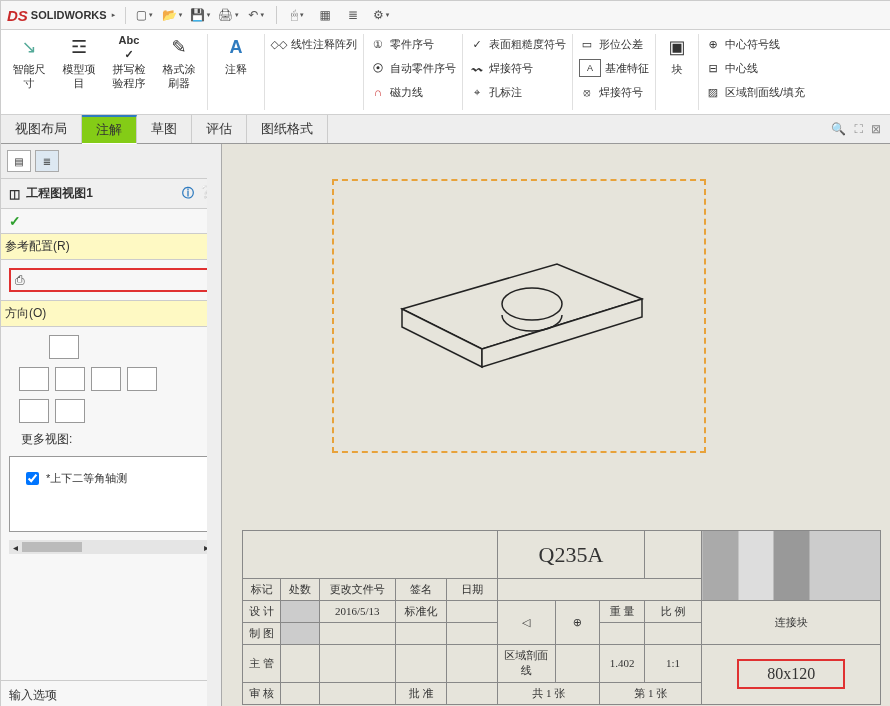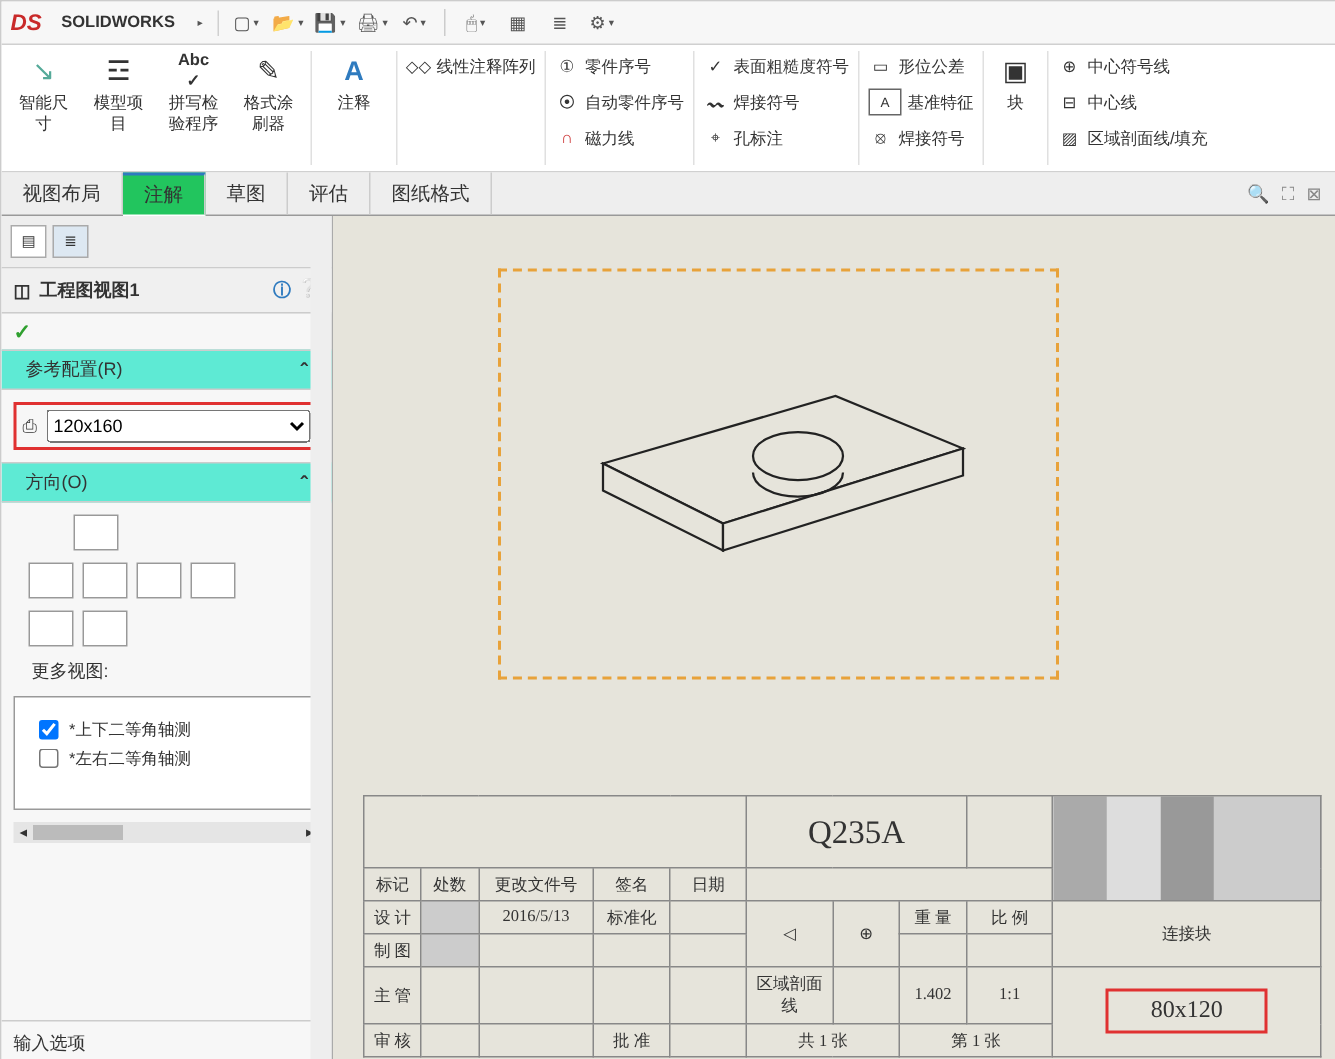--- a/index.html
+++ b/index.html
@@ -19,21 +19,21 @@
     display: flex;
     align-items: center;
     background: #f7f7f7;
     border-bottom: 1px solid #d0d0d0;
     padding: 0 6px;
     gap: 10px;
   }
   .logo-group {
     display: flex;
     align-items: center;
-    gap: 13px;
+    gap: 3px;
     border-right: 1px solid #d0d0d0;
     padding-right: 10px;
   }
   .logo {
     color: #c92a2a;
     font-weight: bold;
     font-size: 15px;
     font-style: italic;
   }
   .logo-text {
@@ -126,21 +126,21 @@
   }
   .tab {
     padding: 0 14px;
     display: flex;
     align-items: center;
     font-size: 13px;
     border-right: 1px solid #ccc;
     cursor: pointer;
   }
   .tab.active {
-    background: #22c55e;
+    background: #84cc16;
     border-top: 2px solid #2f7bbf;
     border-bottom: 1px solid #fff;
     margin-bottom: -1px;
     color: #333;
   }
   .tab-right {
     margin-left: auto;
     display: flex;
     align-items: center;
     gap: 8px;
@@ -194,24 +194,24 @@
     color: #2f7bbf;
     cursor: pointer;
   }
   .ok-mark {
     color: #2fa02f;
     padding: 4px 8px;
     font-size: 14px;
     font-weight: bold;
   }
   .side-section-head {
-    background: #5eead4;
+    background: #fef9c3;
     border-top: 1px solid #ccc;
     border-bottom: 1px solid #ccc;
-    padding: 4px 16px;
+    padding: 4px 4px;
     display: flex;
     align-items: center;
     justify-content: space-between;
     font-size: 12px;
   }
   .collapse {
     font-size: 14px;
     font-weight: bold;
     cursor: pointer;
   }
@@ -486,23 +486,20 @@
     </div>
     <div class="ok-mark">✓</div>
 
     <div class="side-section-head">
       <span>参考配置(R)</span>
       <span class="collapse">ˆ</span>
     </div>
     <div class="side-body">
       <div class="red-box">
         <span>⎙</span>
-        <select>
-          <option>120x160</option>
-        </select>
       </div>
     </div>
 
     <div class="side-section-head">
       <span>方向(O)</span>
       <span class="collapse">ˆ</span>
     </div>
     <div class="side-body">
       <div class="std-view-row" style="padding-left:40px">
         <div class="view-ico"></div>
@@ -515,24 +512,20 @@
       </div>
       <div class="std-view-row" style="padding-left:10px">
         <div class="view-ico"></div>
         <div class="view-ico"></div>
       </div>
       <div style="padding-left:12px">更多视图:</div>
       <div class="list-box">
         <div class="chk">
             <input type="checkbox" checked="" style="">
             <span>*上下二等角轴测</span>
-          </div>
-        <div class="chk">
-            <input type="checkbox" style="">
-            <span>*左右二等角轴测</span>
           </div>
       </div>
       <div style="height:14px;background:#e5e5e5;display:flex;align-items:center;padding:0 4px;font-size:10px">
         <span>◂</span>
         <span style="flex:0 0 60px;height:10px;background:#bbb;margin-left:4px"></span>
         <span style="margin-left:auto">▸</span>
       </div>
     </div>
 
     <div class="input-opt" style="margin-top:auto">

